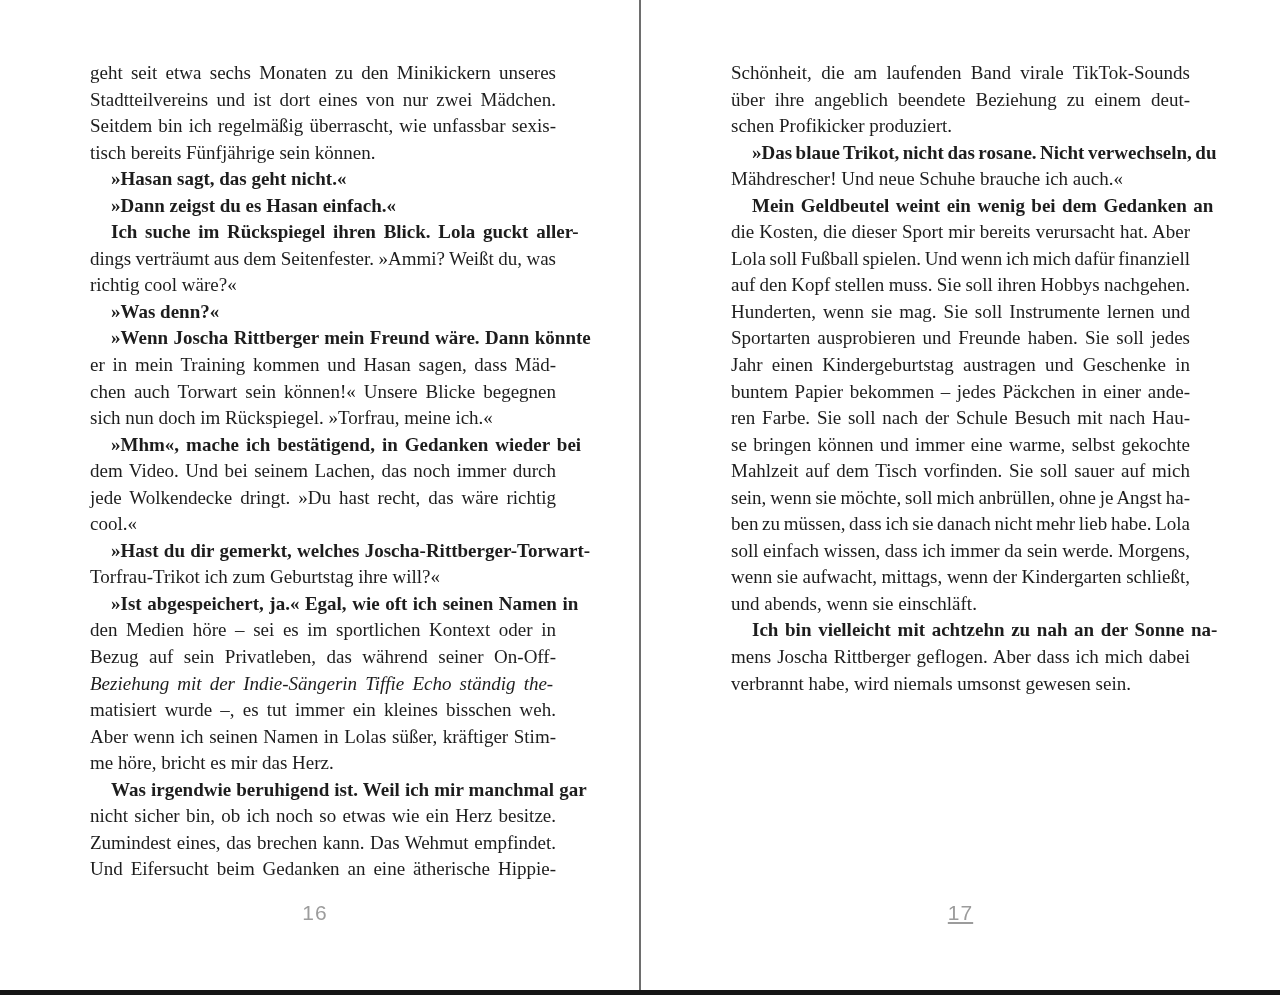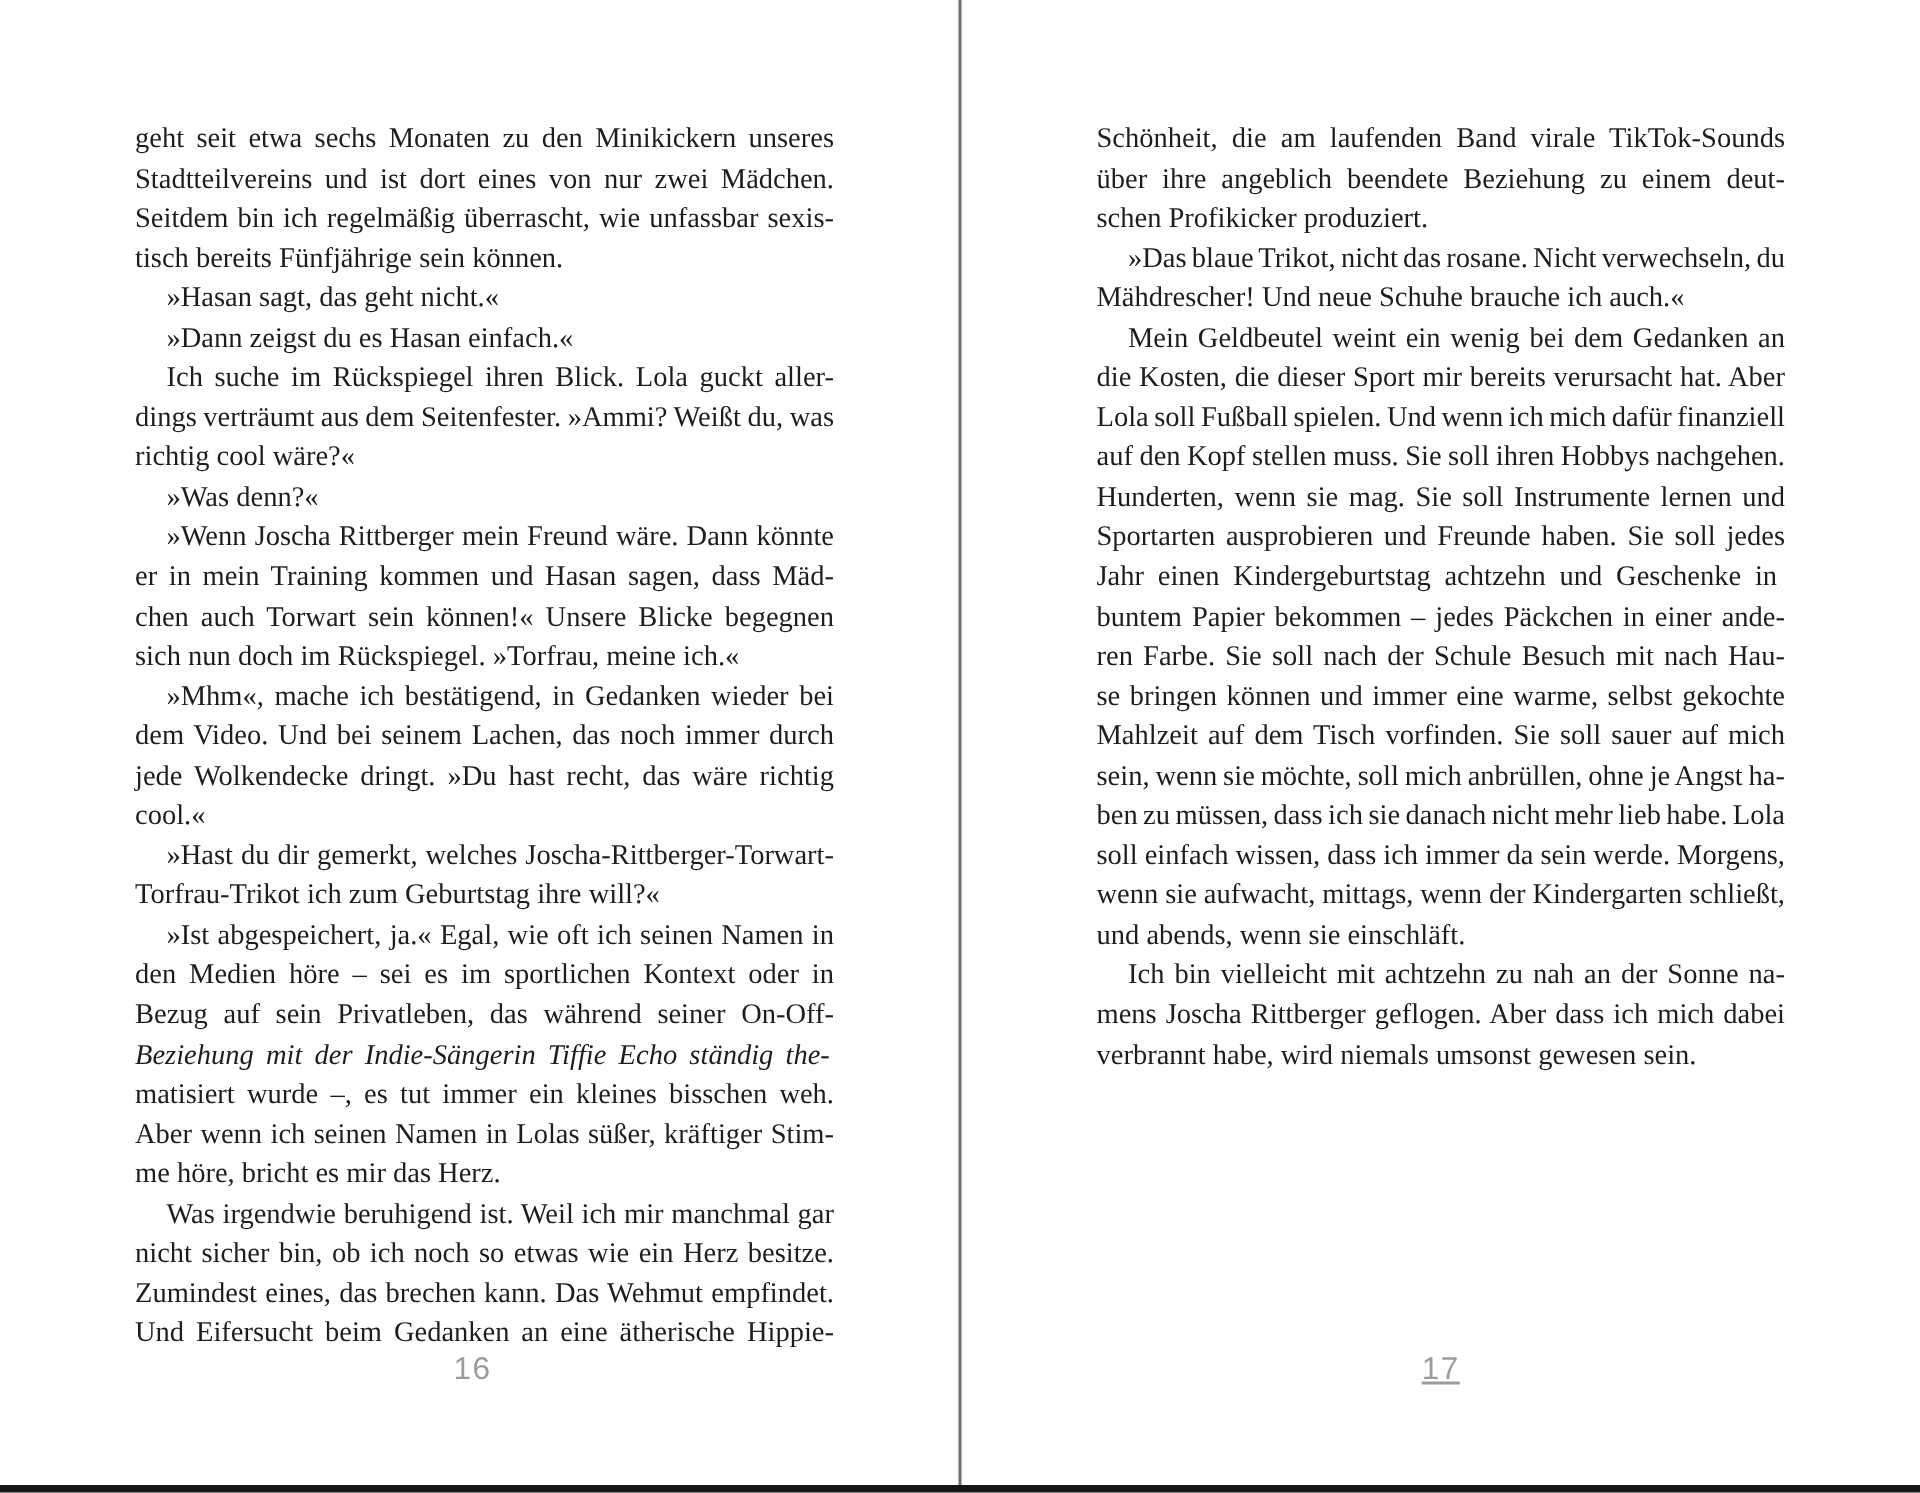--- a/index.html
+++ b/index.html
@@ -13,35 +13,35 @@
     position: relative;
     overflow: hidden;
     font-family: "Liberation Serif", "DejaVu Serif", serif;
   }
   .spread {
     position: absolute;
     inset: 0;
   }
   .page-text {
     position: absolute;
-    top: 80px;
+    top: 60px;
     font-size: 19px;
     line-height: 26.55px;
     color: var(--text-color, #1d1d1d);
     text-rendering: optimizeLegibility;
   }
   .page-text.left  { left: 90px;  width: 466px; }
   .page-text.right { left: 731px; width: 459px; }
   .paragraph { margin: 0; }
   .line {
     white-space: nowrap;
     height: 26.55px;
     overflow: visible;
   }
-  .line.indent { padding-left: 21px; }
+  .line.indent { padding-left: 21px; font-weight: bold; }
   .page-number {
     position: absolute;
     top: 901px;
     height: 26px;
     text-align: center;
     font-family: "Liberation Sans", "DejaVu Sans", sans-serif;
     font-weight: 300;
     font-size: 21px;
     letter-spacing: 1px;
     color: var(--pagenum-color, #9c9c9c);
@@ -134,21 +134,21 @@
         <div class="line indent justify"><span class="lt" style="word-spacing: -1.25px;">»Das blaue Trikot, nicht das rosane. Nicht verwechseln, du</span></div>
         <div class="line"><span class="lt">Mähdrescher! Und neue Schuhe brauche ich auch.«</span></div>
       </div>
       <div class="paragraph">
         <div class="line indent justify"><span class="lt" style="word-spacing: 1.72461px;">Mein Geldbeutel weint ein wenig bei dem Gedanken an</span></div>
         <div class="line justify"><span class="lt" style="word-spacing: 0.40625px;">die Kosten, die dieser Sport mir bereits verursacht hat. Aber</span></div>
         <div class="line justify"><span class="lt" style="word-spacing: -1.0625px;">Lola soll Fußball spielen. Und wenn ich mich dafür finanziell</span></div>
         <div class="line justify"><span class="lt" style="word-spacing: -0.420139px; margin-top: 16px;">auf den Kopf stellen muss. Sie soll ihren Hobbys nachgehen.</span></div>
         <div class="line justify"><span class="lt" style="word-spacing: 2.23438px;">Hunderten, wenn sie mag. Sie soll Instrumente lernen und</span></div>
         <div class="line justify"><span class="lt" style="word-spacing: 2.40402px;">Sportarten ausprobieren und Freunde haben. Sie soll jedes</span></div>
-        <div class="line justify"><span class="lt" style="word-spacing: 4.45052px;">Jahr einen Kindergeburtstag achtzehn und Geschenke in</span></div>
+        <div class="line justify"><span class="lt" style="word-spacing: 4.45052px;">Jahr einen Kindergeburtstag austragen und Geschenke in</span></div>
         <div class="line justify"><span class="lt" style="word-spacing: 1.84375px;">buntem Papier bekommen – jedes Päckchen in einer ande-</span></div>
         <div class="line justify"><span class="lt" style="word-spacing: 2.05313px;">ren Farbe. Sie soll nach der Schule Besuch mit nach Hau-</span></div>
         <div class="line justify"><span class="lt" style="word-spacing: 1.64453px;">se bringen können und immer eine warme, selbst gekochte</span></div>
         <div class="line justify"><span class="lt" style="word-spacing: 1.98438px;">Mahlzeit auf dem Tisch vorfinden. Sie soll sauer auf mich</span></div>
         <div class="line justify"><span class="lt" style="word-spacing: -0.798438px;">sein, wenn sie möchte, soll mich anbrüllen, ohne je Angst ha-</span></div>
         <div class="line justify"><span class="lt" style="word-spacing: -1.10653px;">ben zu müssen, dass ich sie danach nicht mehr lieb habe. Lola</span></div>
         <div class="line justify"><span class="lt" style="word-spacing: -0.0868056px;">soll einfach wissen, dass ich immer da sein werde. Morgens,</span></div>
         <div class="line justify"><span class="lt" style="word-spacing: -0.104911px;">wenn sie aufwacht, mittags, wenn der Kindergarten schließt,</span></div>
         <div class="line"><span class="lt">und abends, wenn sie einschläft.</span></div>
       </div>

